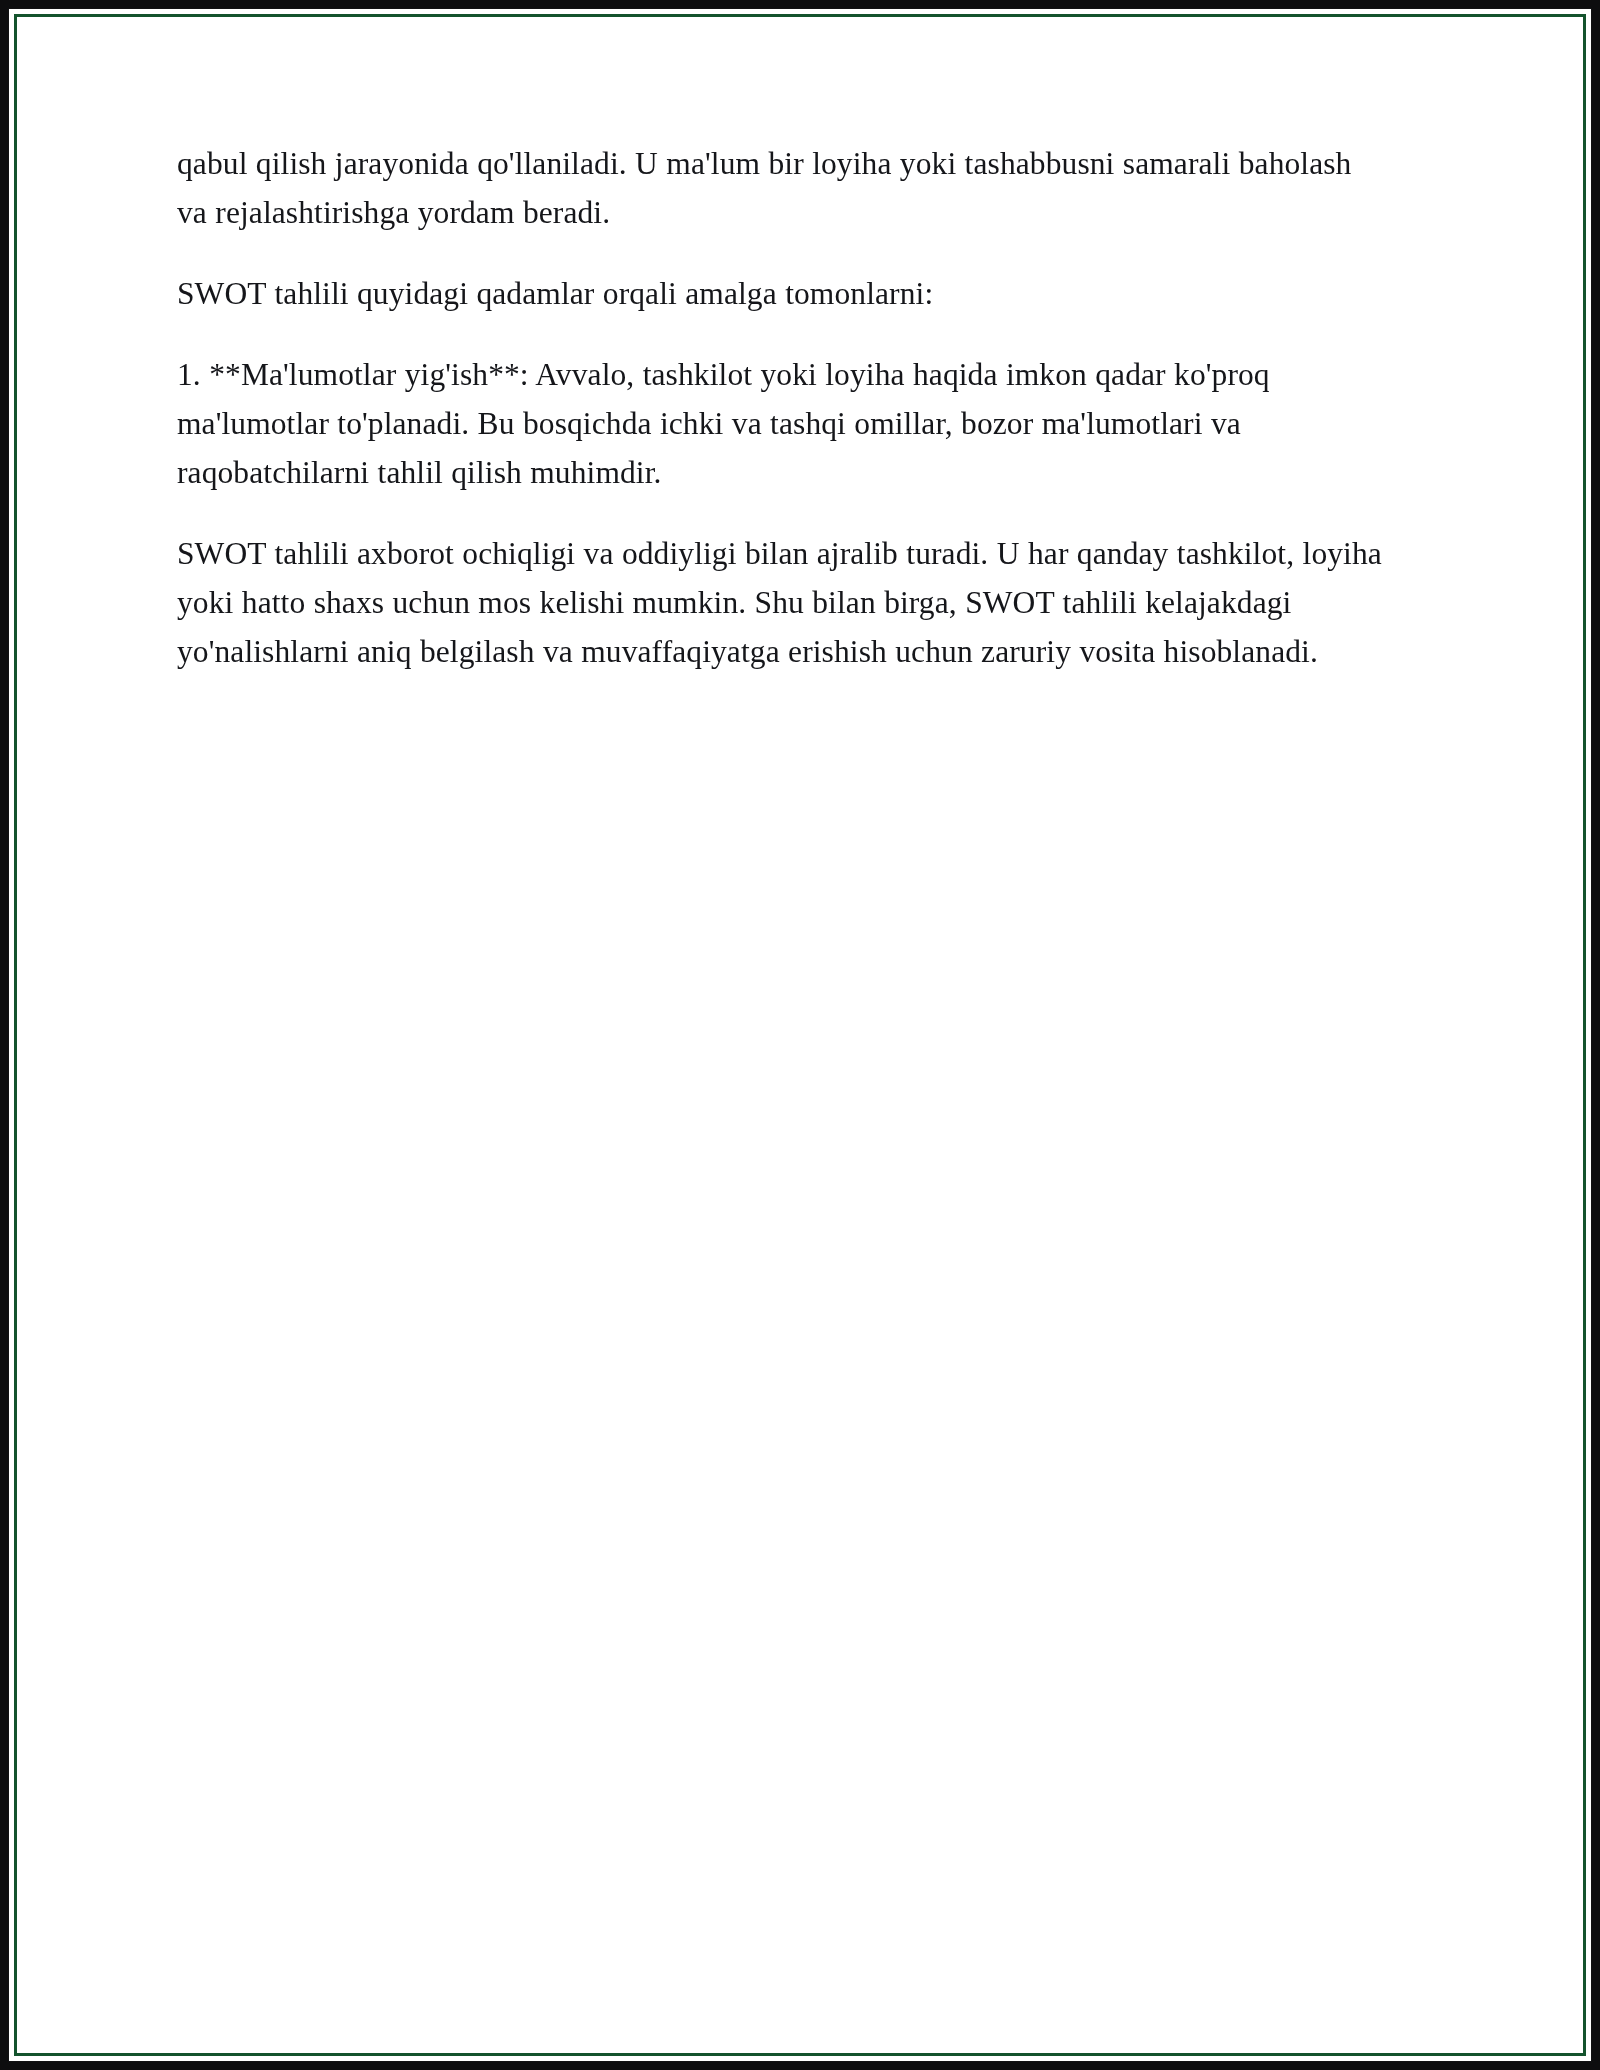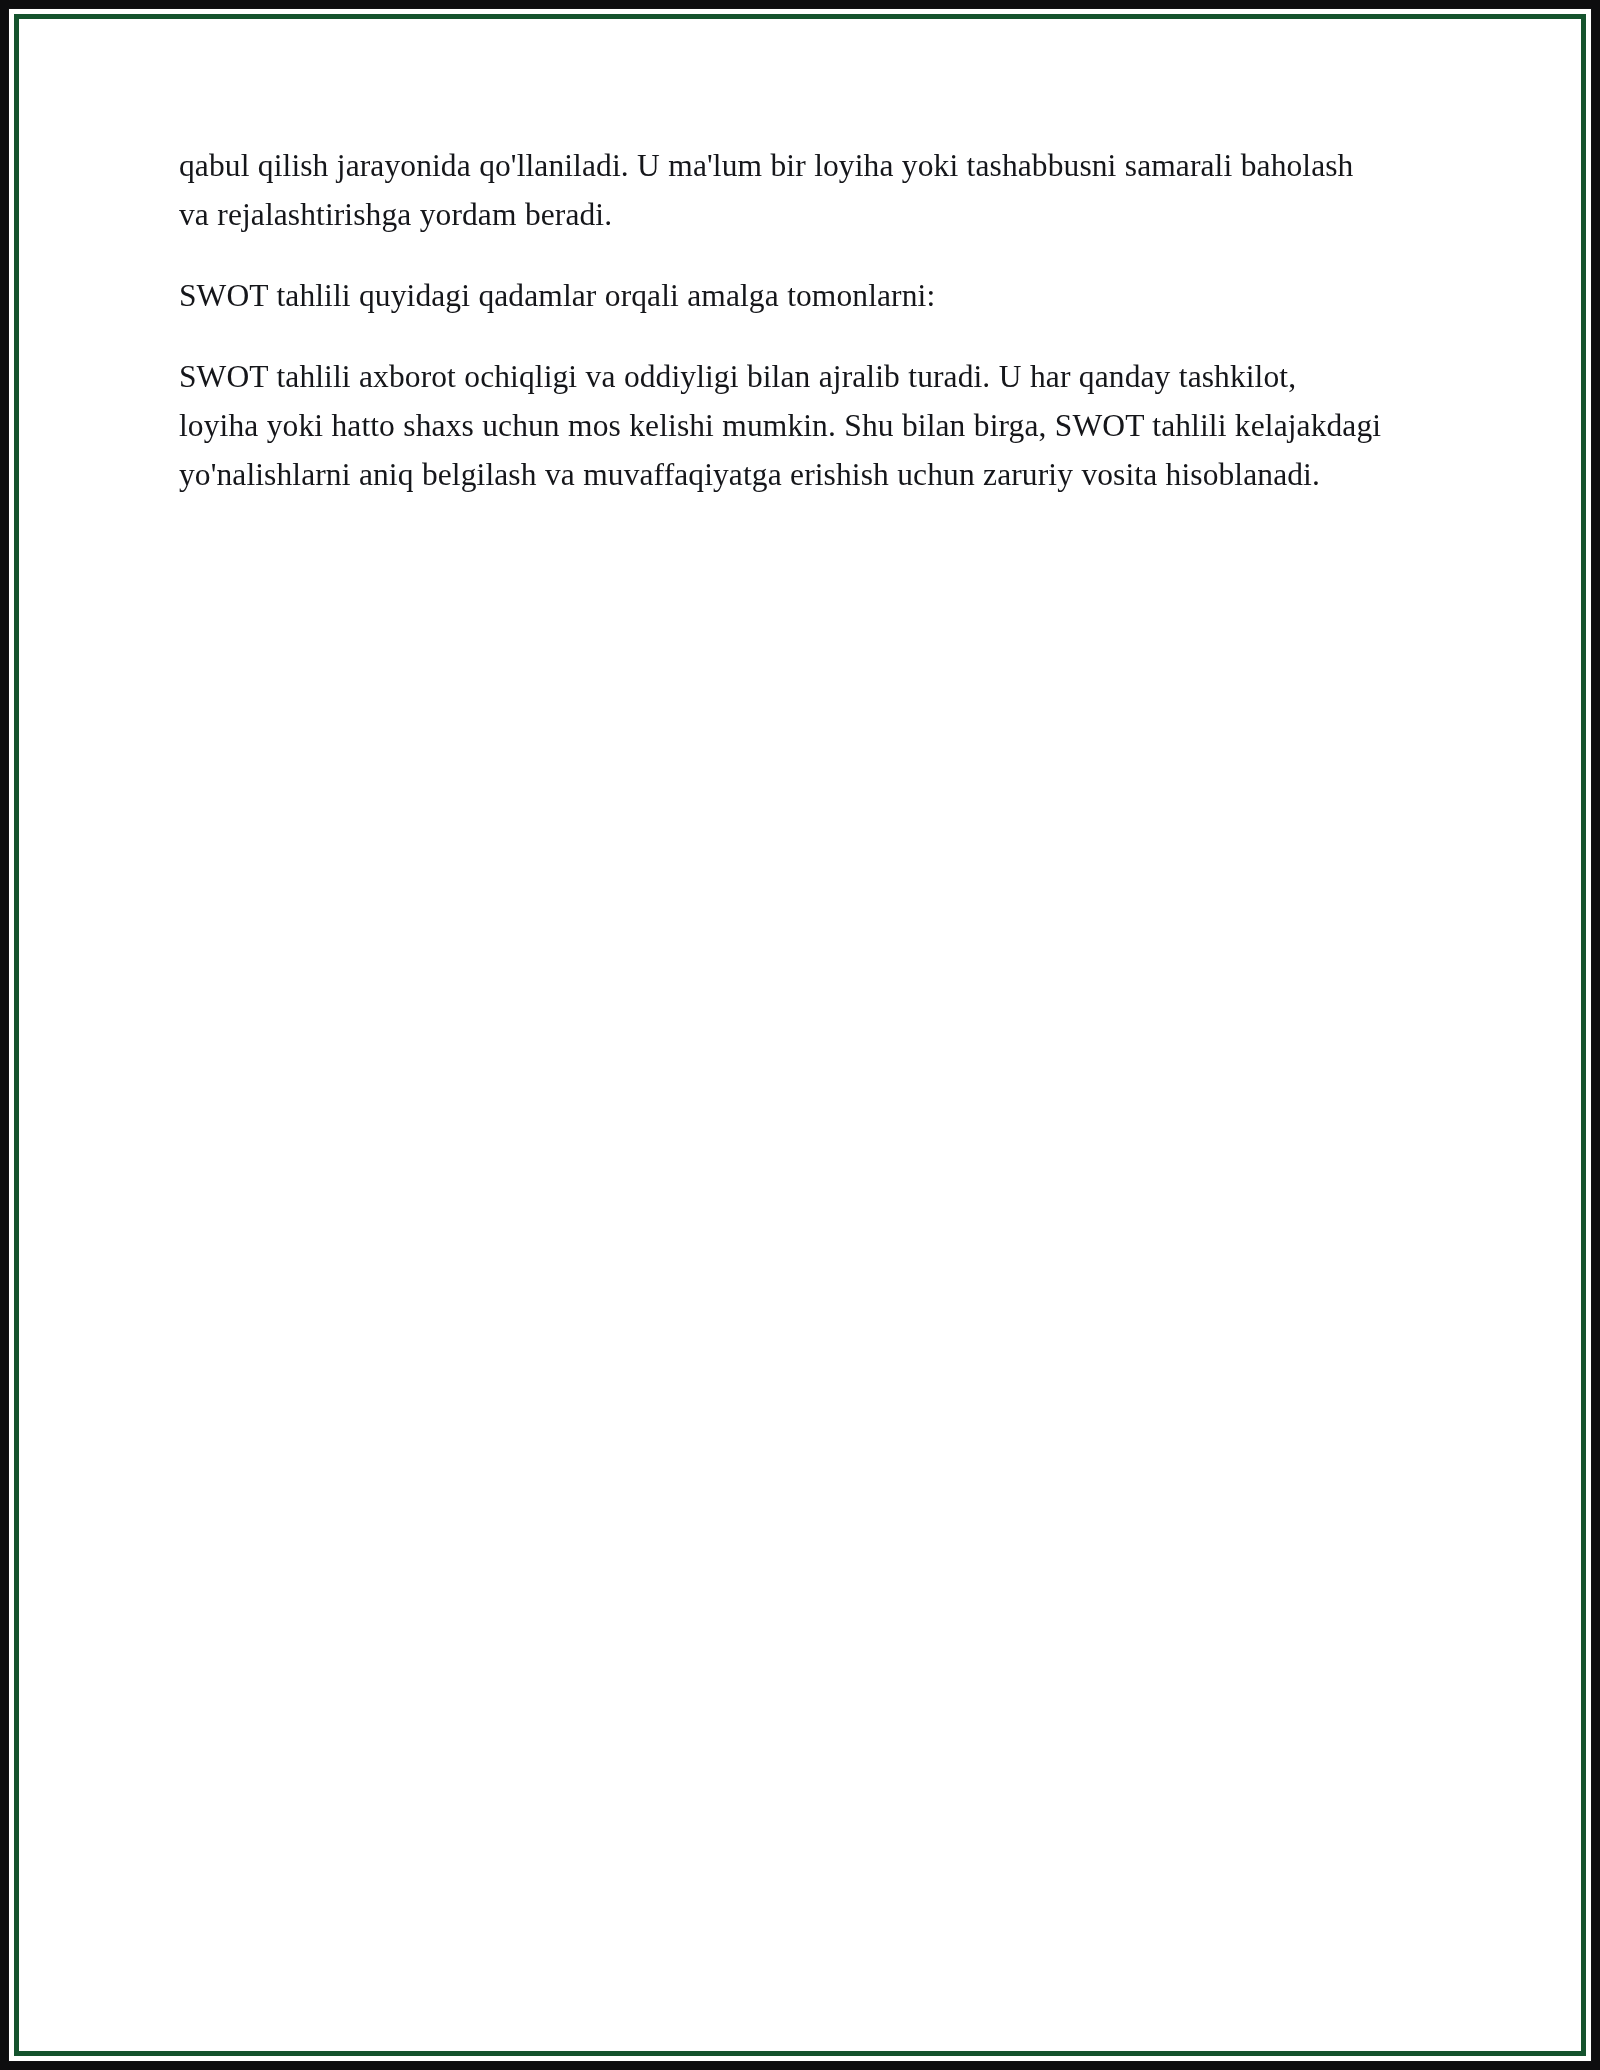--- a/index.html
+++ b/index.html
@@ -33,21 +33,21 @@
     padding: 5px;
     border: 1px solid #111113;
   }
 
   
   .page-sheet {
     box-sizing: border-box;
     width: 100%;
     height: 100%;
     background: #ffffff;
-    border: 5px solid #14532d;
+    border: 3px solid #14532d;
     position: relative;
   }
 
   .page-body {
     box-sizing: border-box;
     position: absolute;
     left: 0;
     top: 0;
     width: 100%;
     height: 100%;
@@ -74,18 +74,19 @@
 </head>
 <body>
 
 <div class="page-frame">
   <div class="page-gap">
     <div class="page-sheet">
       <div class="page-body">
         <article class="doc-text">
           <p>qabul qilish jarayonida qo'llaniladi. U ma'lum bir loyiha yoki tashabbusni samarali baholash va rejalashtirishga yordam beradi.</p>
           <p>SWOT tahlili quyidagi qadamlar orqali amalga tomonlarni:</p>
+          <p>1. **Ma'lumotlar yig'ish**: Avvalo, tashkilot yoki loyiha haqida imkon qadar ko'proq ma'lumotlar to'planadi. Bu bosqichda ichki va tashqi omillar, bozor ma'lumotlari va raqobatchilarni tahlil qilish muhimdir.</p>
           <p>SWOT tahlili axborot ochiqligi va oddiyligi bilan ajralib turadi. U har qanday tashkilot, loyiha yoki hatto shaxs uchun mos kelishi mumkin. Shu bilan birga, SWOT tahlili kelajakdagi yo'nalishlarni aniq belgilash va muvaffaqiyatga erishish uchun zaruriy vosita hisoblanadi.</p>
         </article>
       </div>
     </div>
   </div>
 </div>
 
 </body></html>

